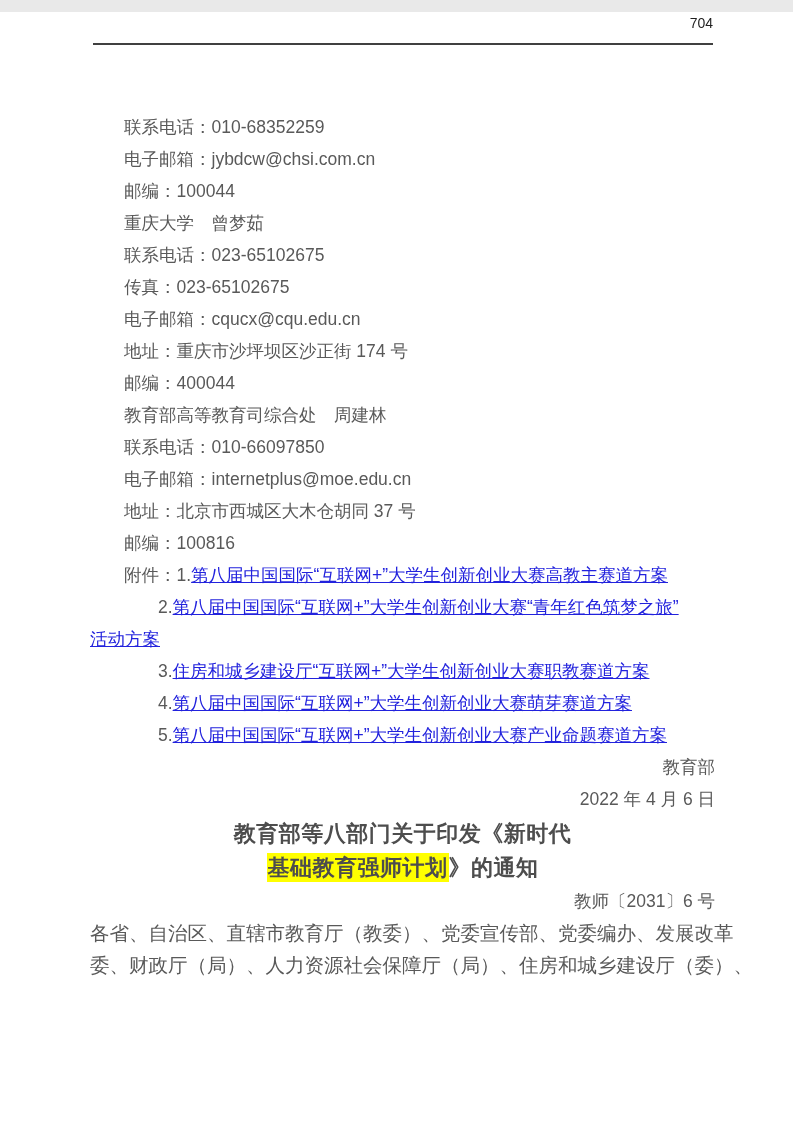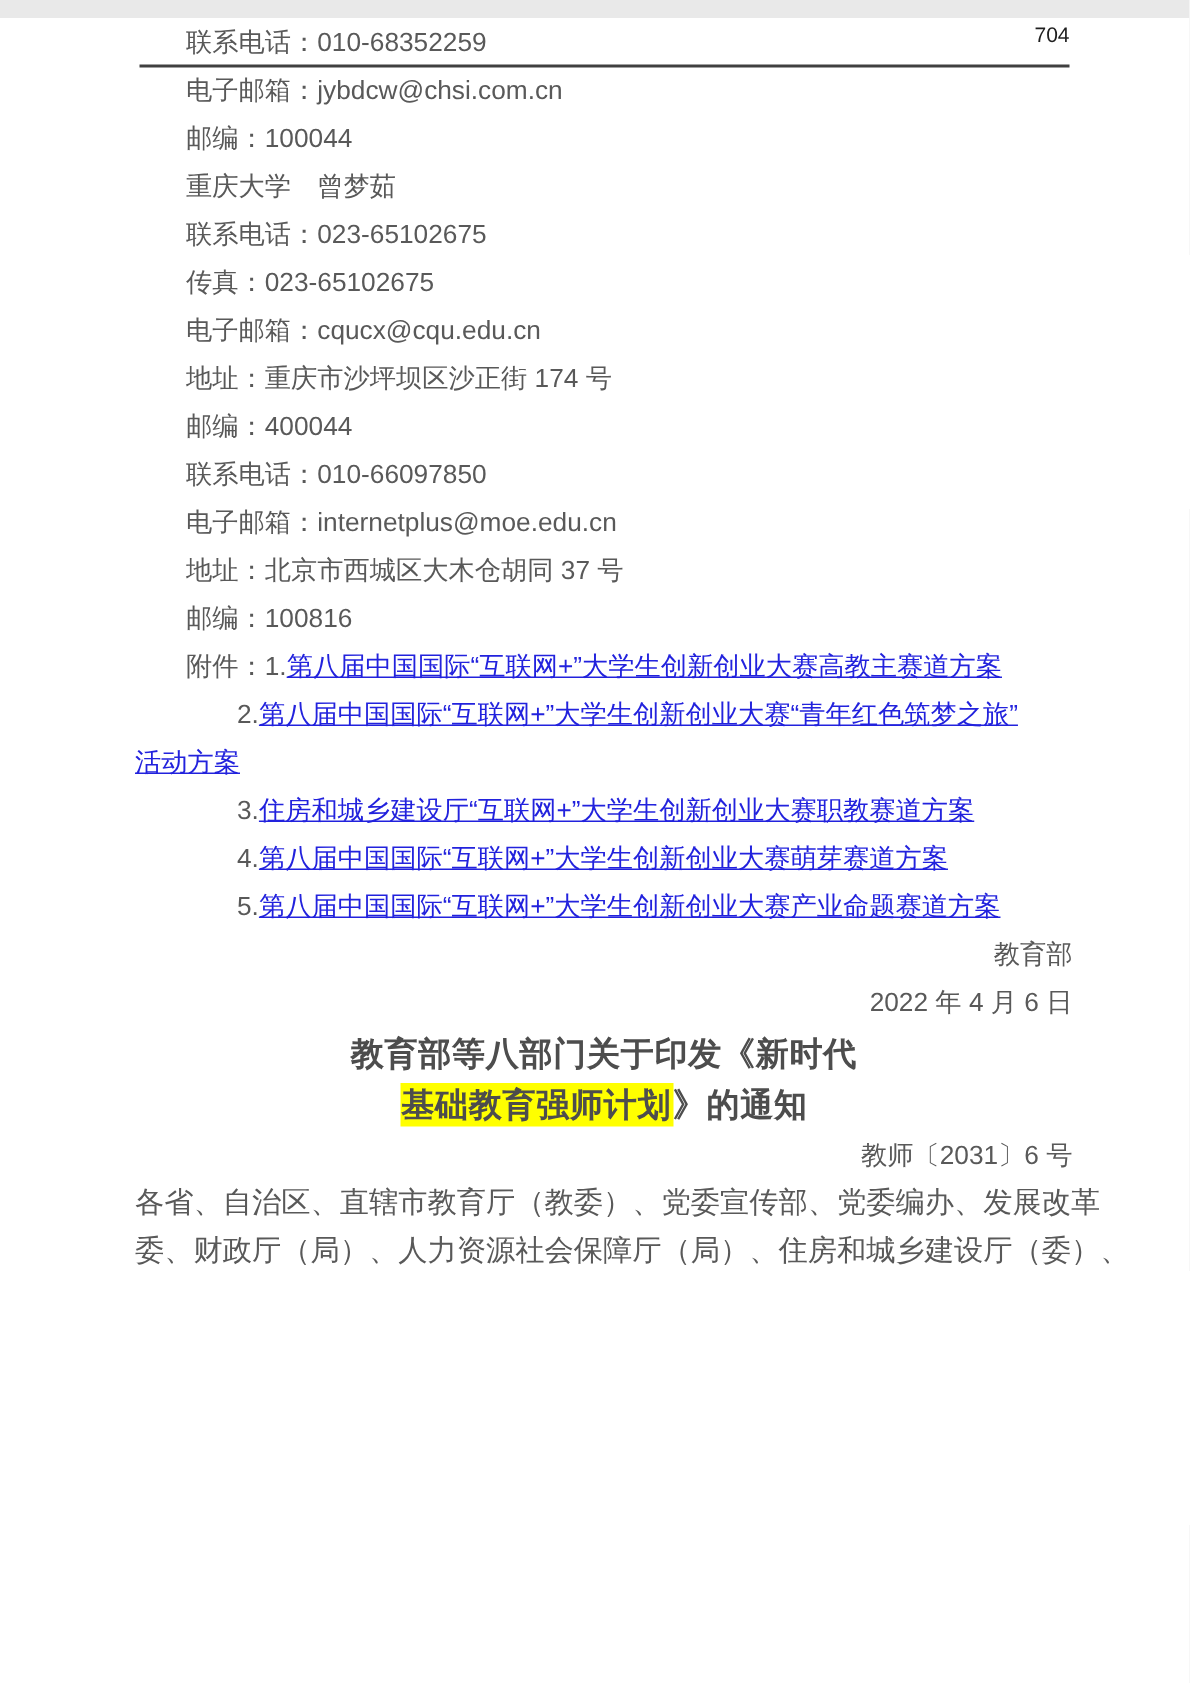--- a/index.html
+++ b/index.html
@@ -16,21 +16,21 @@
   }
   .page-number{
     position:absolute; top:2px; right:80px; font-size:14px; line-height:18px;
     color:var(--page_number);
   }
   .header-rule{
     position:absolute; top:31px; left:93px; width:620px; height:2px;
     background:var(--rule);
   }
   .content{
-    position:absolute; top:0; left:90px; width:625px; 
+    position:absolute; top:0; left:90px; width:625px; padding-top:99px;
     font-size:17.5px; line-height:32px;
   }
   .content p{margin:0; white-space:nowrap;}
   .indent{padding-left:34px;}
   .att-first{padding-left:34px;}
   .att-cont{padding-left:68px;}
   .att-num{color:var(--text);}
   a.att-link{
     color:var(--link); text-decoration:underline;
     text-decoration-color:var(--link); cursor:pointer;
@@ -60,20 +60,21 @@
     <p class="indent">电子邮箱：jybdcw@chsi.com.cn</p>
     <p class="indent">邮编：100044</p>
 
     <p class="indent">重庆大学　曾梦茹</p>
     <p class="indent">联系电话：023-65102675</p>
     <p class="indent">传真：023-65102675</p>
     <p class="indent">电子邮箱：cqucx@cqu.edu.cn</p>
     <p class="indent">地址：重庆市沙坪坝区沙正街 174 号</p>
     <p class="indent">邮编：400044</p>
 
+    <p class="indent">教育部高等教育司综合处　周建林</p>
     <p class="indent">联系电话：010-66097850</p>
     <p class="indent">电子邮箱：internetplus@moe.edu.cn</p>
     <p class="indent">地址：北京市西城区大木仓胡同 37 号</p>
     <p class="indent">邮编：100816</p>
 
     <p class="att-first"><span>附件：</span><span class="att-num">1.</span><a class="att-link">第八届中国国际“互联网+”大学生创新创业大赛高教主赛道方案</a></p>
 
     <p class="att-cont"><span class="att-num">2.</span><a class="att-link">第八届中国国际“互联网+”大学生创新创业大赛“青年红色筑梦之旅”</a></p>
     <p><a class="att-link">活动方案</a></p>
 

